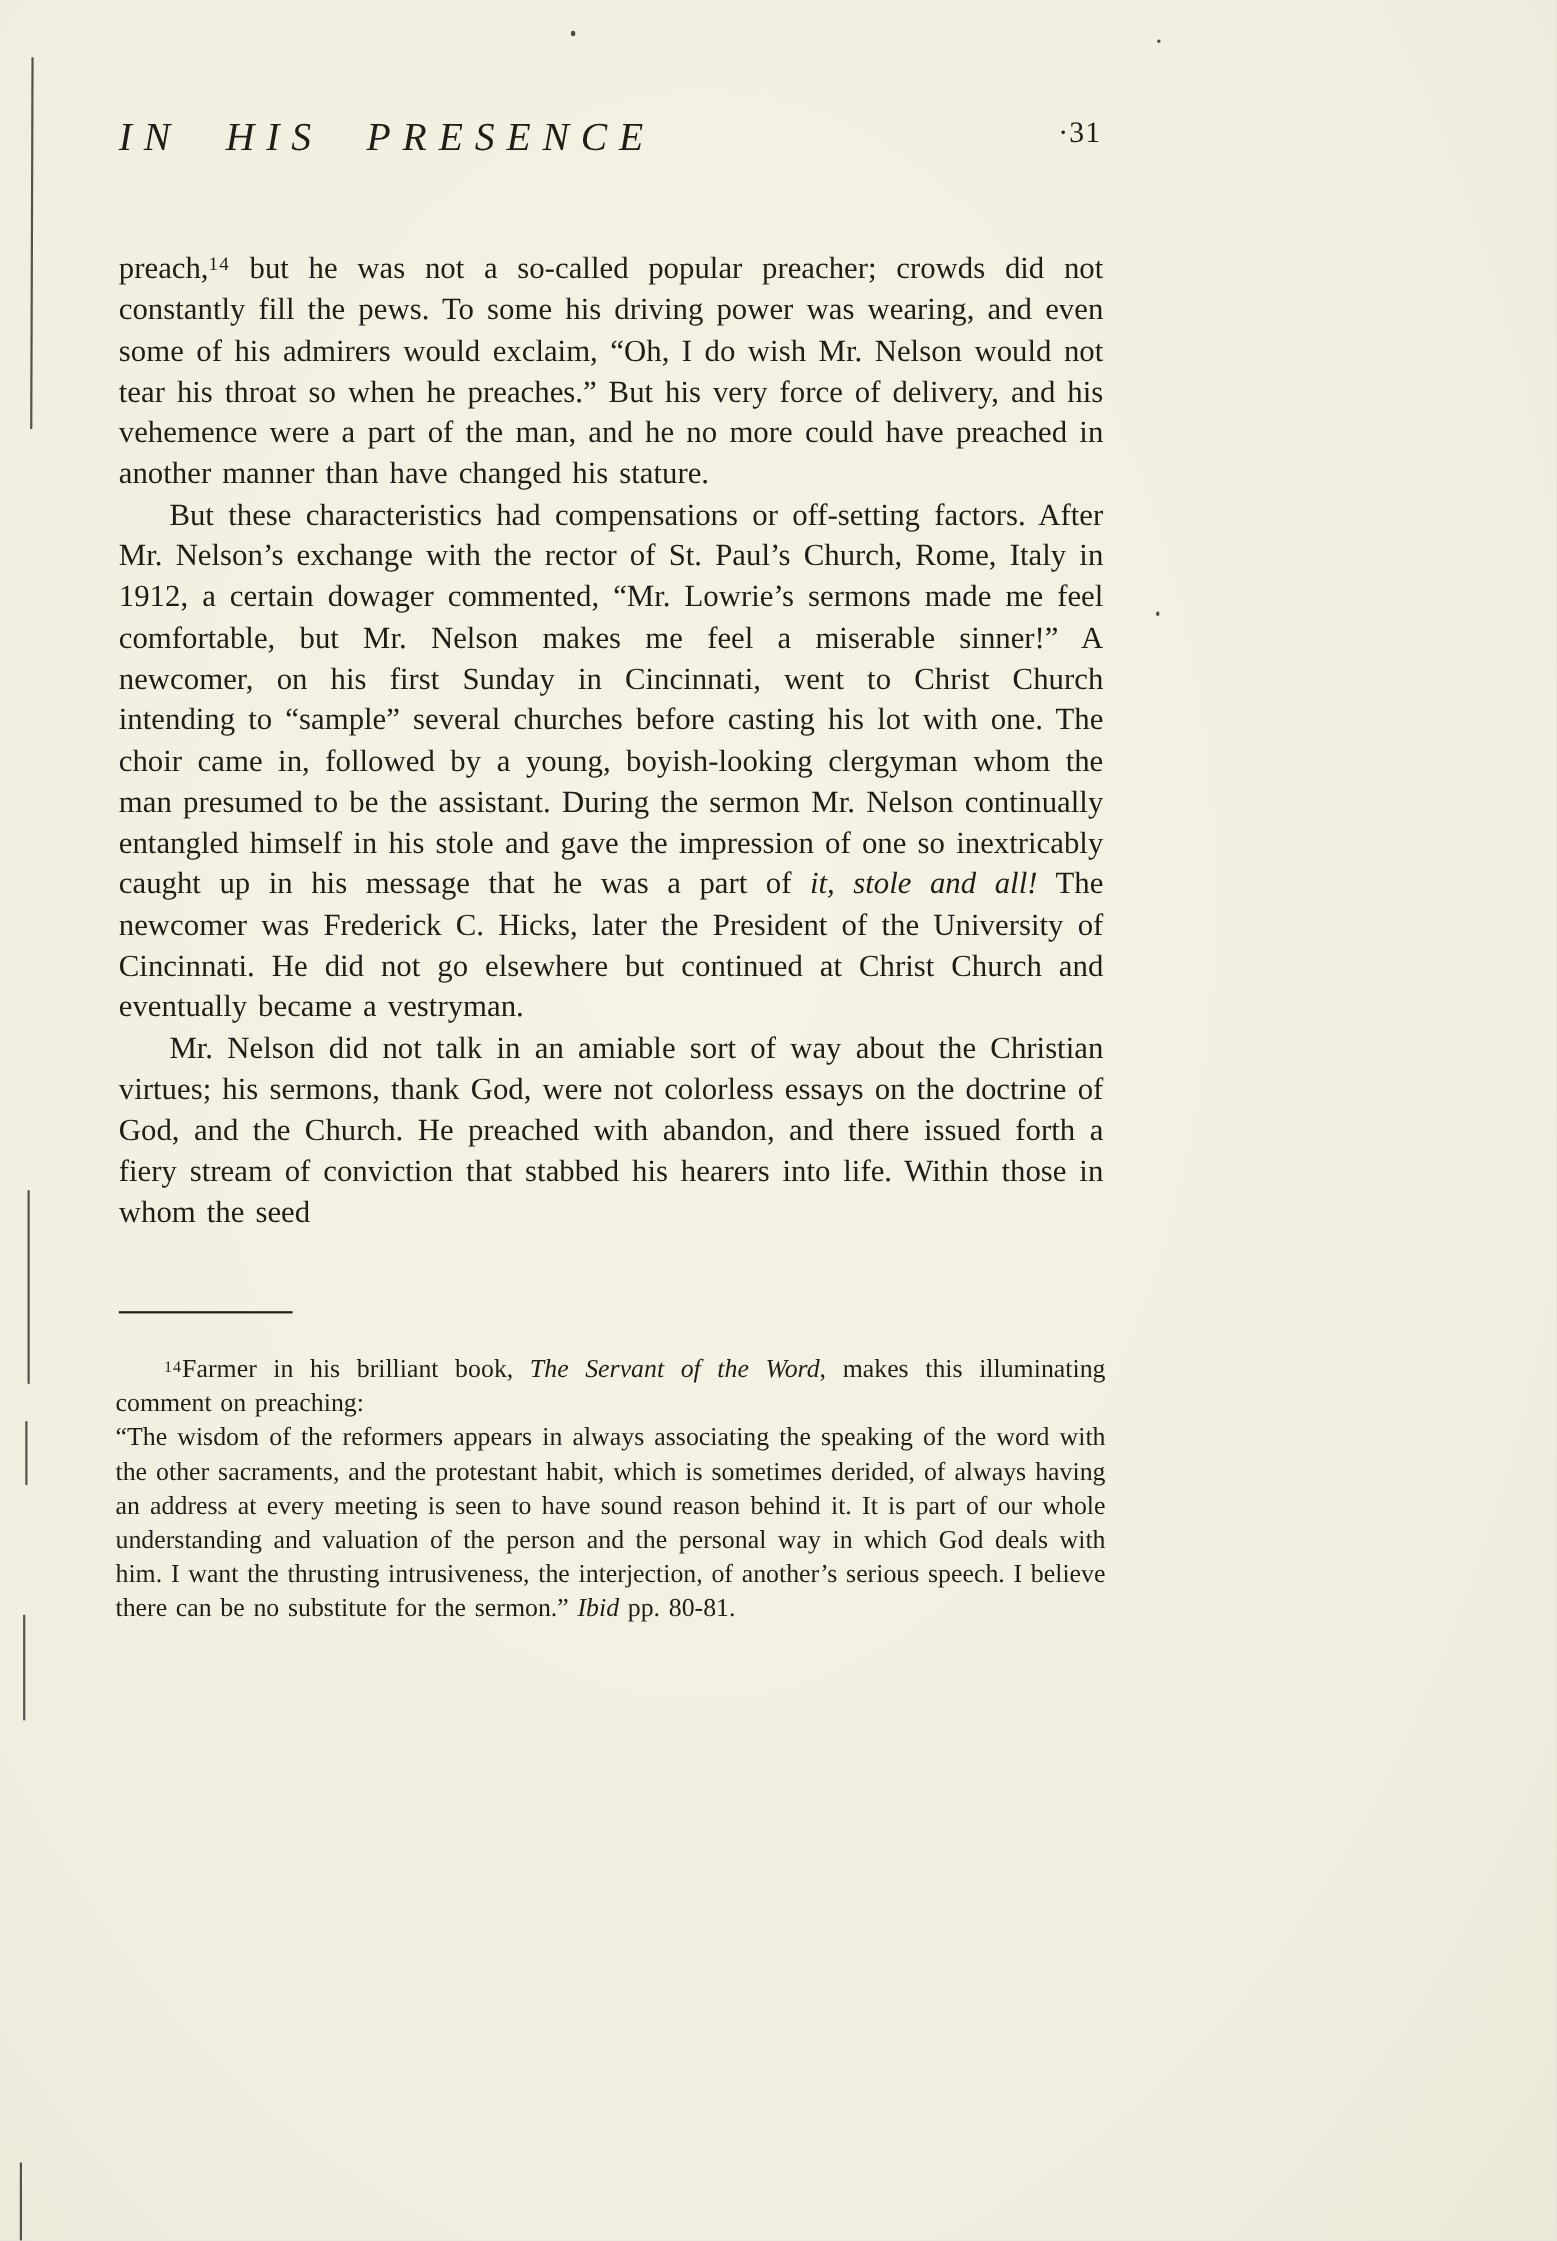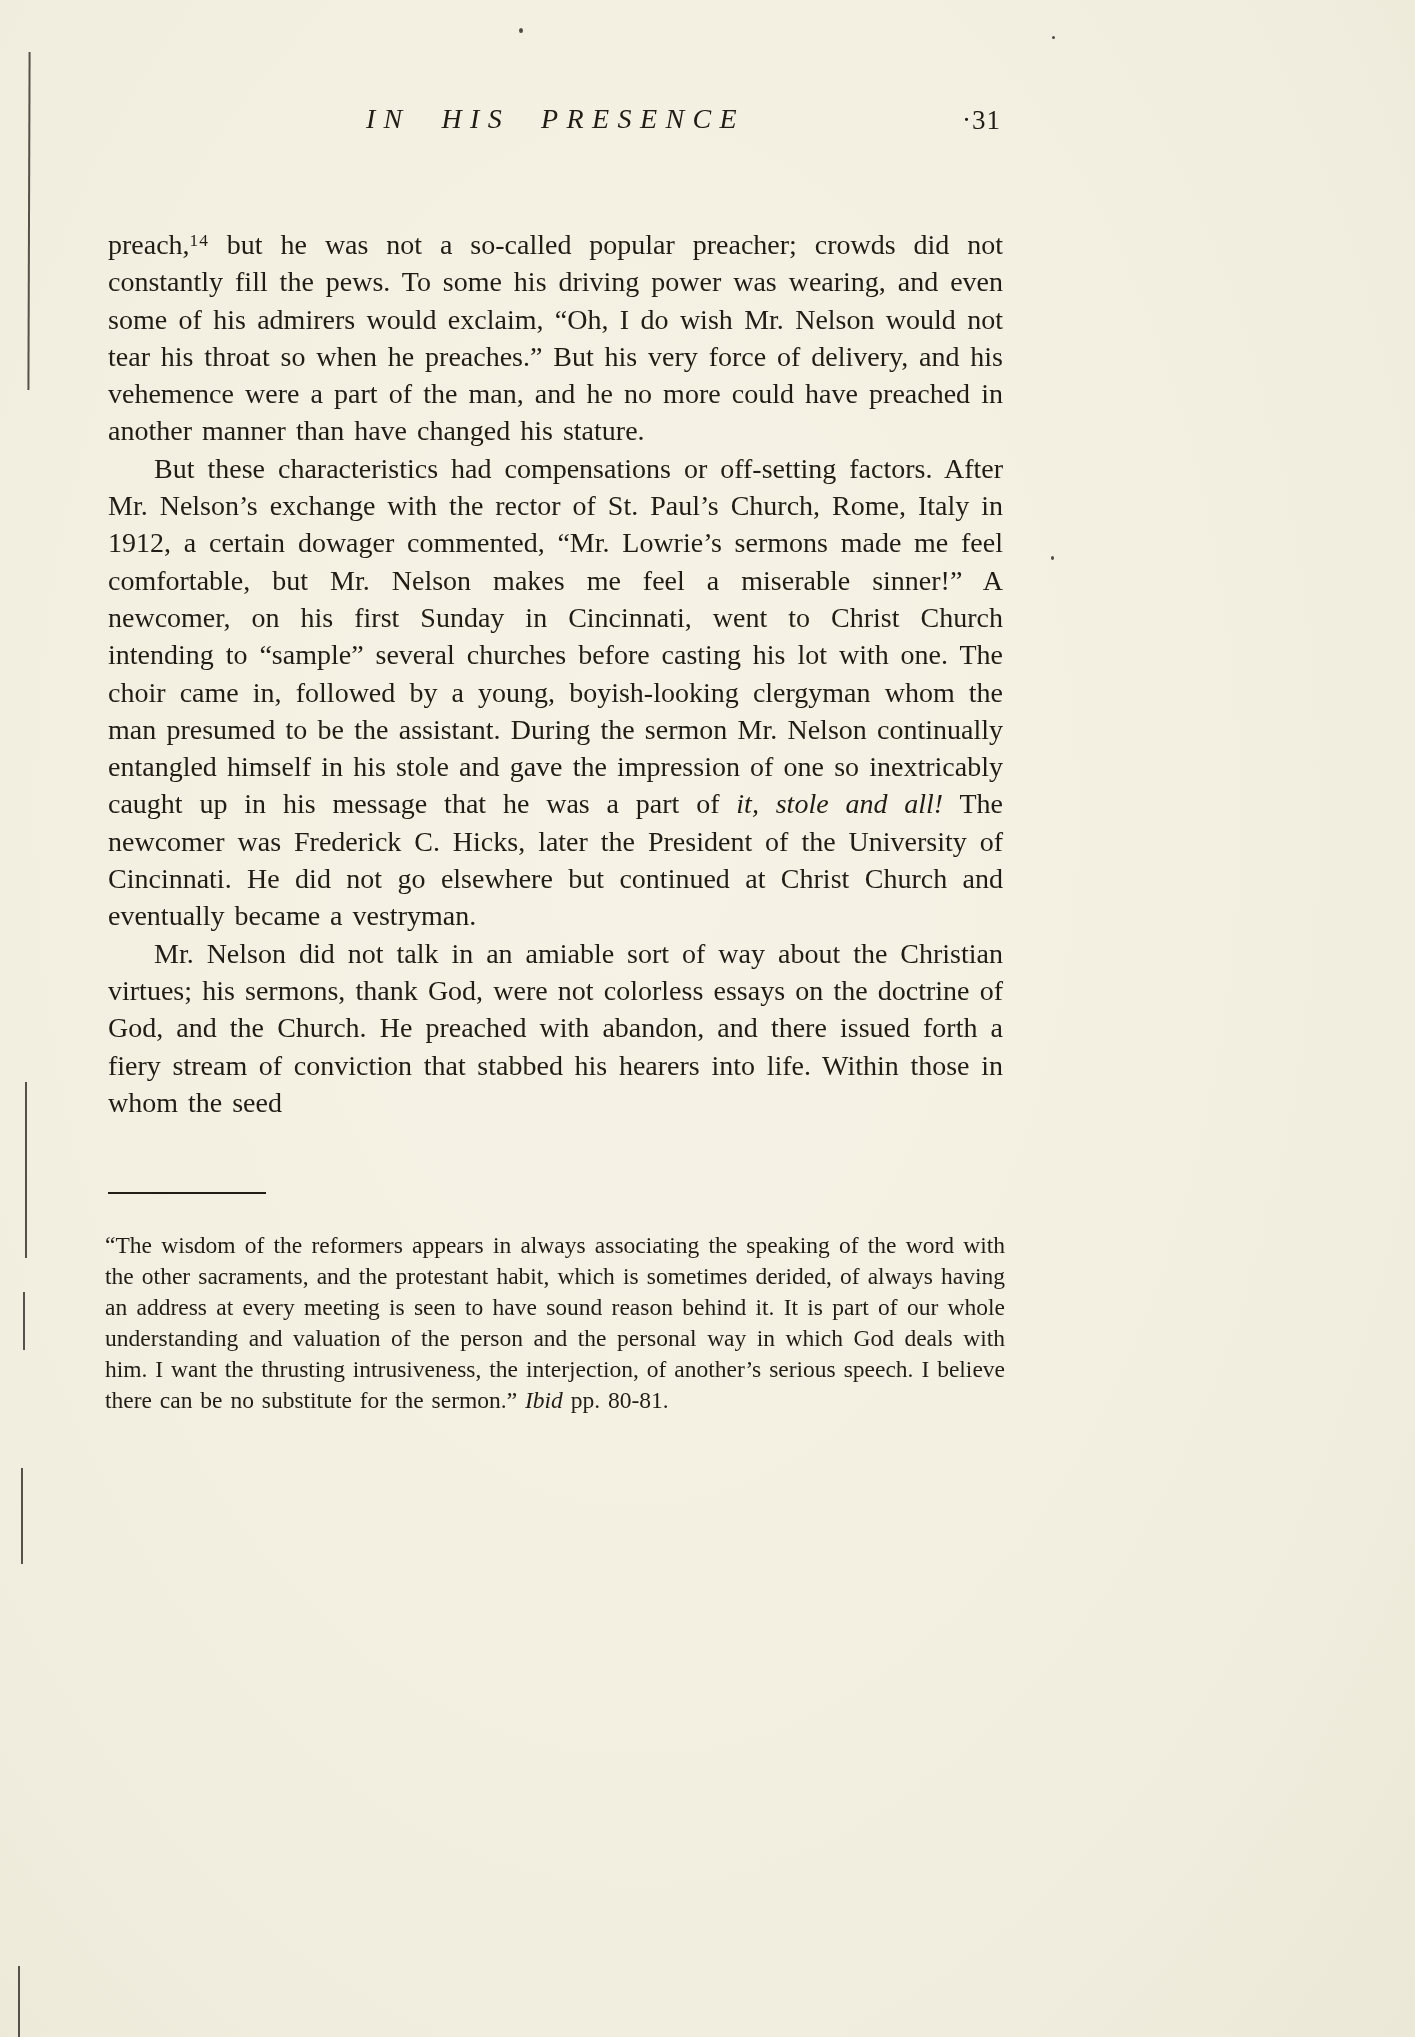--- a/index.html
+++ b/index.html
@@ -23,23 +23,22 @@
   .header {
     position: absolute;
     left: 108px;
     top: 103px;
     width: 895px;
     height: 44px;
   }
   .running-title {
     position: absolute;
     left: 0; right: 0;
-    text-align: center;
     font-style: italic;
-    font-size: 28px;
+    font-size: 36px;
     letter-spacing: 0.30em;
     word-spacing: 0.55em;
     white-space: nowrap;
   }
   .page-number {
     position: absolute;
     right: 2px;
     top: 2px;
     font-size: 27px;
     letter-spacing: 1px;
@@ -138,17 +137,18 @@
     <p><span>preach,</span><sup class="fn-ref">14</sup><span> but he was not a so-called popular preacher; crowds did not constantly fill the pews.  To some his driving power was wearing, and even some of his admirers would exclaim, “Oh, I do wish Mr. Nelson would not tear his throat so when he preaches.” But his very force of delivery, and his vehemence were a part of the man, and he no more could have preached in another manner than have changed his stature.</span></p>
 
     <p class="indent"><span>But these characteristics had compensations or off-setting factors.  After Mr. Nelson’s exchange with the rector of St. Paul’s Church, Rome, Italy in 1912, a certain dowager commented, “Mr. Lowrie’s sermons made me feel comfortable, but Mr. Nelson makes me feel a miserable sinner!”  A newcomer, on his first Sunday in Cincinnati, went to Christ Church intending to “sample” several churches before casting his lot with one.  The choir came in, followed by a young, boyish-looking clergyman whom the man presumed to be the assistant.  During the sermon Mr. Nelson continually entangled himself in his stole and gave the impression of one so inextricably caught up in his message that he was a part of </span><span class="ital">it, stole and all!</span><span>  The newcomer was Frederick C. Hicks, later the President of the University of Cincinnati.  He did not go elsewhere but continued at Christ Church and eventually became a vestryman.</span></p>
 
     <p class="indent"><span>Mr. Nelson did not talk in an amiable sort of way about the Christian virtues; his sermons, thank God, were not colorless essays on the doctrine of God, and the Church.  He preached with abandon, and there issued forth a fiery stream of conviction that stabbed his hearers into life.  Within those in whom the seed</span></p>
   </div>
 
   <div class="footnote-rule"></div>
 
   <div class="footnote">
+    <p class="fn-intro"><sup class="fn-ref">14</sup><span>Farmer in his brilliant book, </span><span class="ital">The Servant of the Word</span><span>, makes this illuminating comment on preaching:</span></p>
 
     <p><span>“The wisdom of the reformers appears in always associating the speaking of the word with the other sacraments, and the protestant habit, which is sometimes derided, of always having an address at every meeting is seen to have sound reason behind it.  It is part of our whole understanding and valuation of the person and the personal way in which God deals with him.  I want the thrusting intrusiveness, the interjection, of another’s serious speech.  I believe there can be no substitute for the sermon.” </span><span class="ital">Ibid</span><span> pp. 80-81.</span></p>
   </div>
 
 </div>
 
 </body></html>

